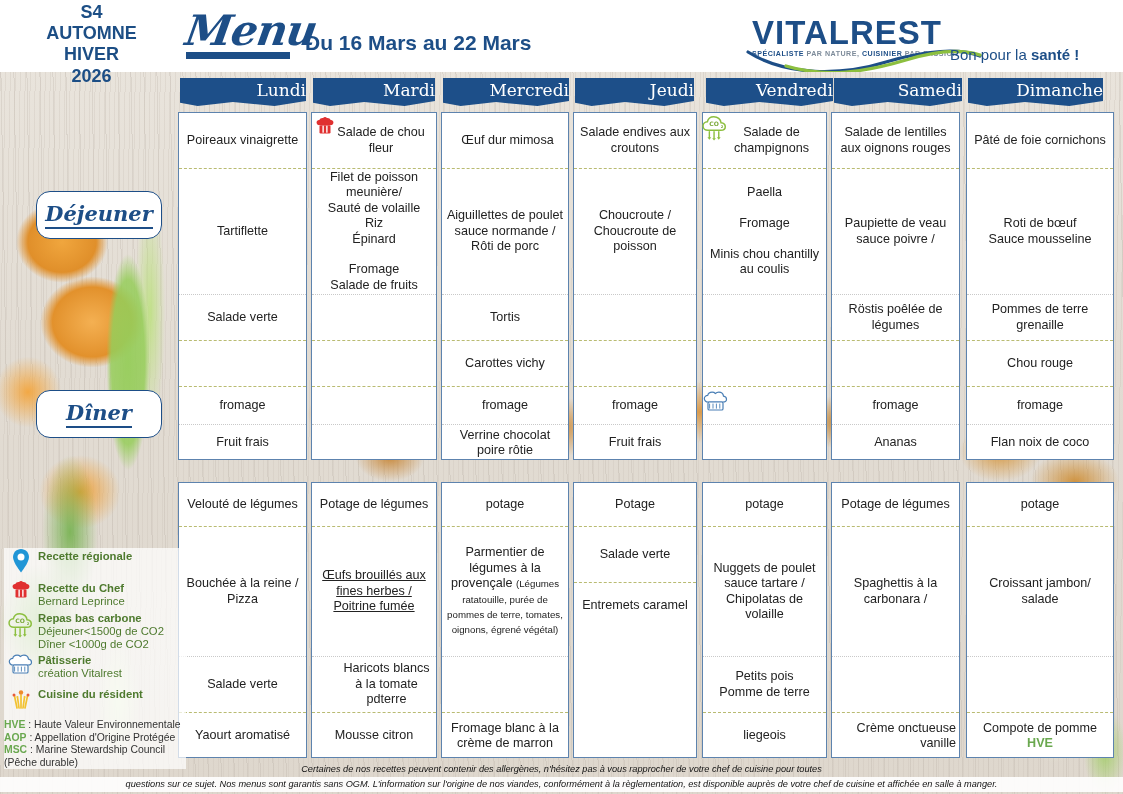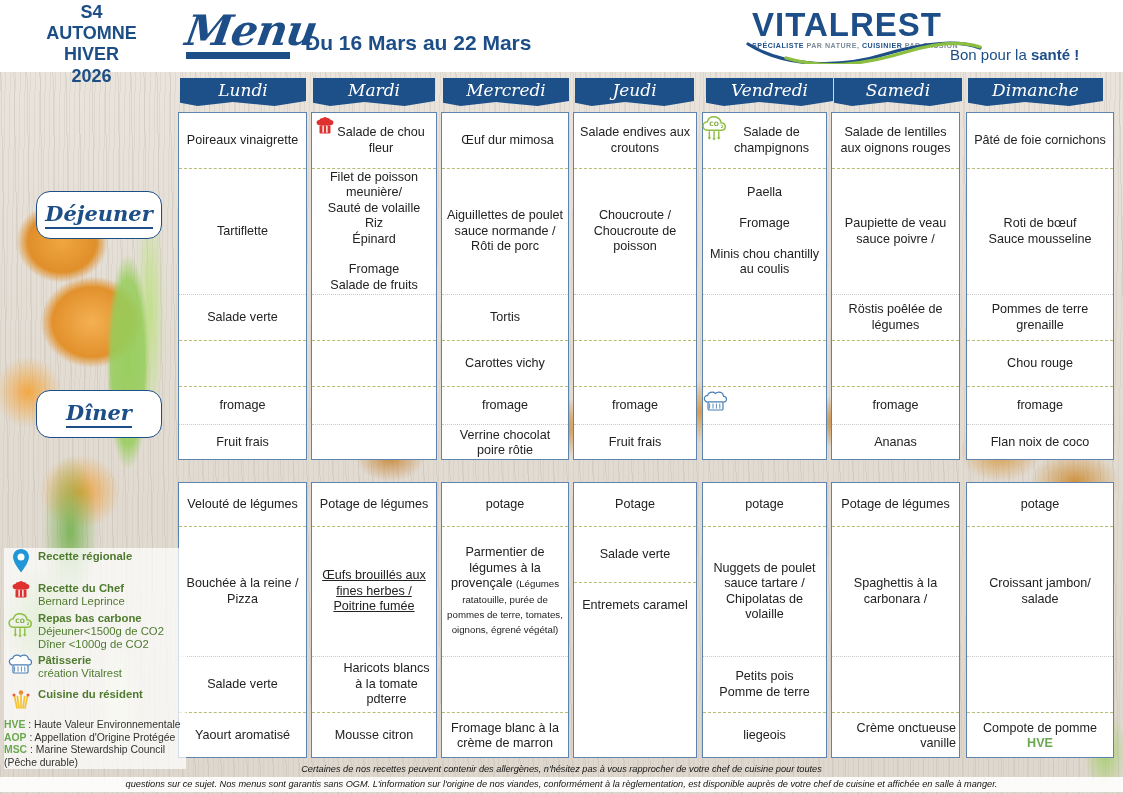--- a/index.html
+++ b/index.html
@@ -59,34 +59,34 @@
     position:absolute; left:186px; top:6px;
     font-family:"DejaVu Serif", serif; font-style:italic; font-weight:bold;
     font-size:42px; color:#1d4e87; letter-spacing:-1px;
     transform:skewX(-9deg);
   }
   #menu-underline { position:absolute; left:186px; top:52px; width:104px; height:7px; background:#1d4e87; }
   #date-range {
     position:absolute; left:305px; top:31px;
     font-size:21px; font-weight:bold; color:#1d4e87;
   }
-  #logo { position:absolute; left:752px; top:8px; width:230px; height:50px; }
+  #logo { position:absolute; left:752px; top:16px; width:230px; height:50px; }
   #logo-word { font-size:33px; font-weight:bold; color:#1d4e87; letter-spacing:1px; line-height:1; }
   #logo-tag { font-size:7.1px; font-weight:bold; color:#7c8a99; letter-spacing:.5px; margin-top:1px; }
   #logo-tag b { color:#1d4e87; }
   #logo-swoosh { position:absolute; left:-6px; top:30px; }
   #tagline { position:absolute; left:950px; top:46px; font-size:15px; color:#1d4e87; white-space:nowrap; }
   #tagline b { font-weight:bold; }
 
   
   .day-banner {
     position:absolute; top:78px; height:28px;
     background:#1d4f89; color:#ffffff;
-    font-family:"DejaVu Serif", serif; font-style:italic;
-    font-size:17px; text-align:center; line-height:25px;
+    font-family:"DejaVu Serif", serif; 
+    font-size:17px; text-align:right; line-height:25px;
     z-index:6;
     clip-path: polygon(0 0,100% 0,100% 82%,75% 100%,42% 86%,14% 100%,0 88%);
   }
 
   
   .meal-pill {
     position:absolute; left:36px; width:126px; height:48px;
     background:#ffffff; border:1.4px solid #1d4e87; border-radius:14px;
     z-index:6; text-align:center;
   }

